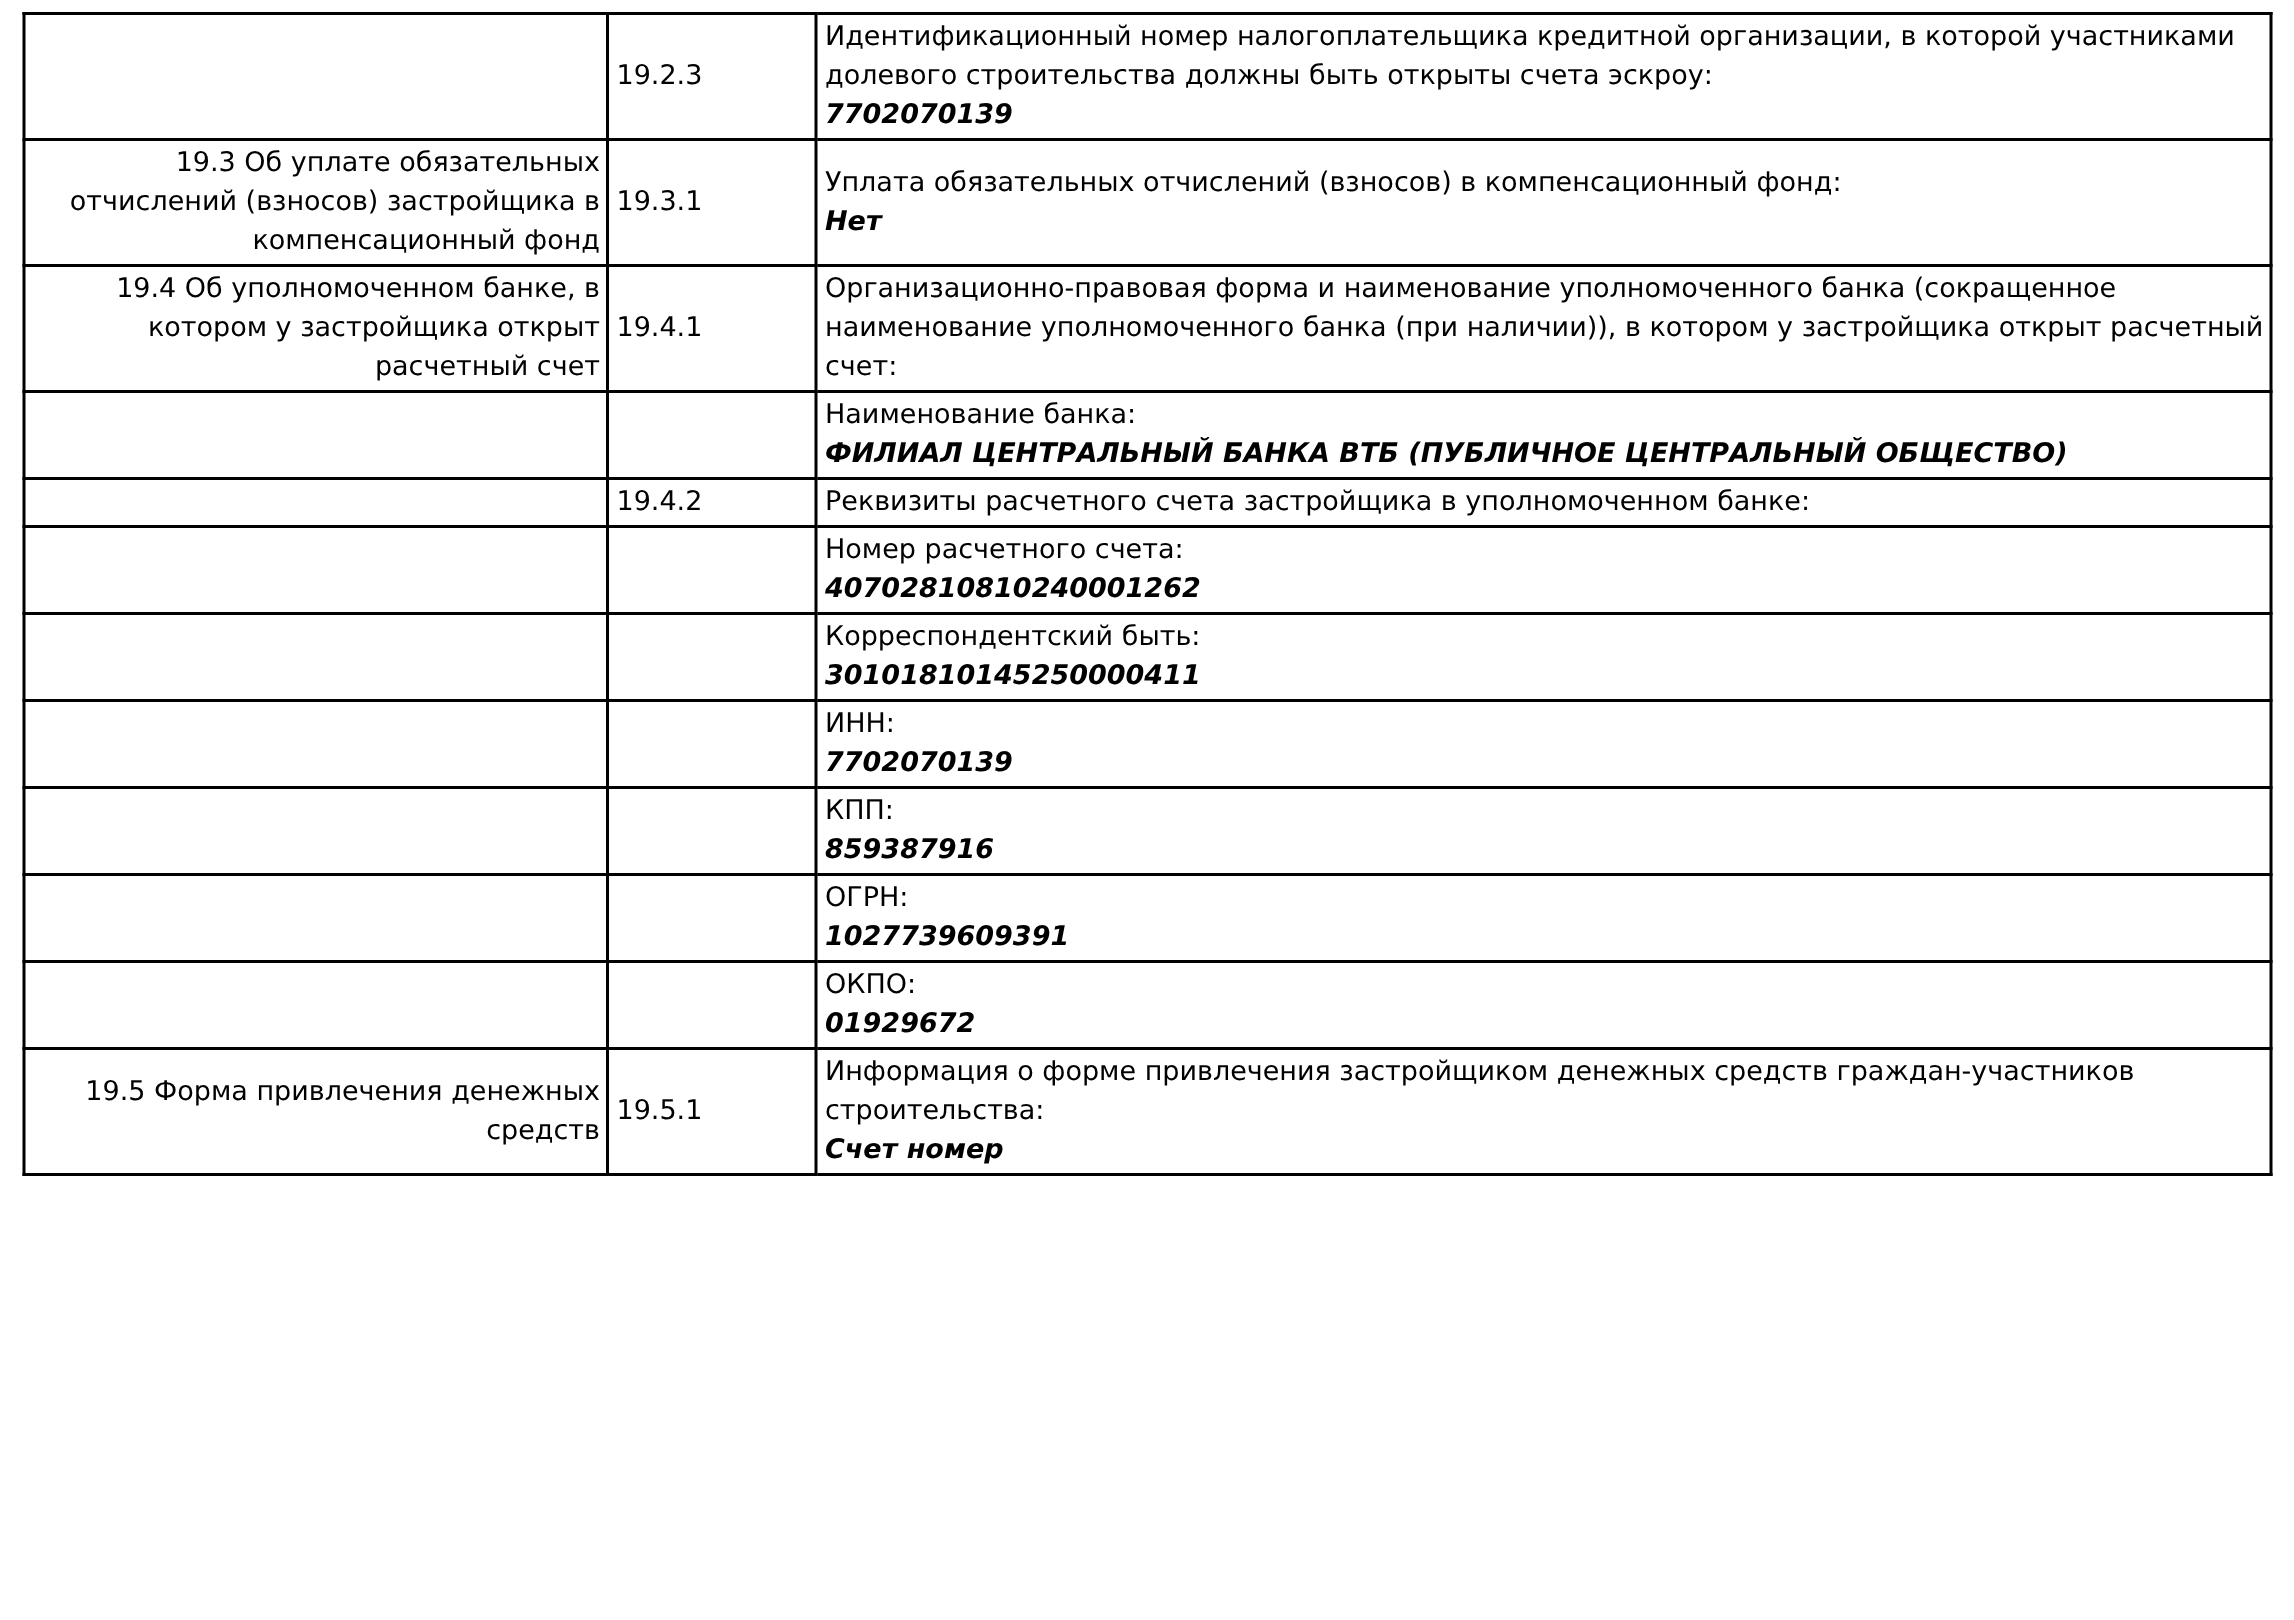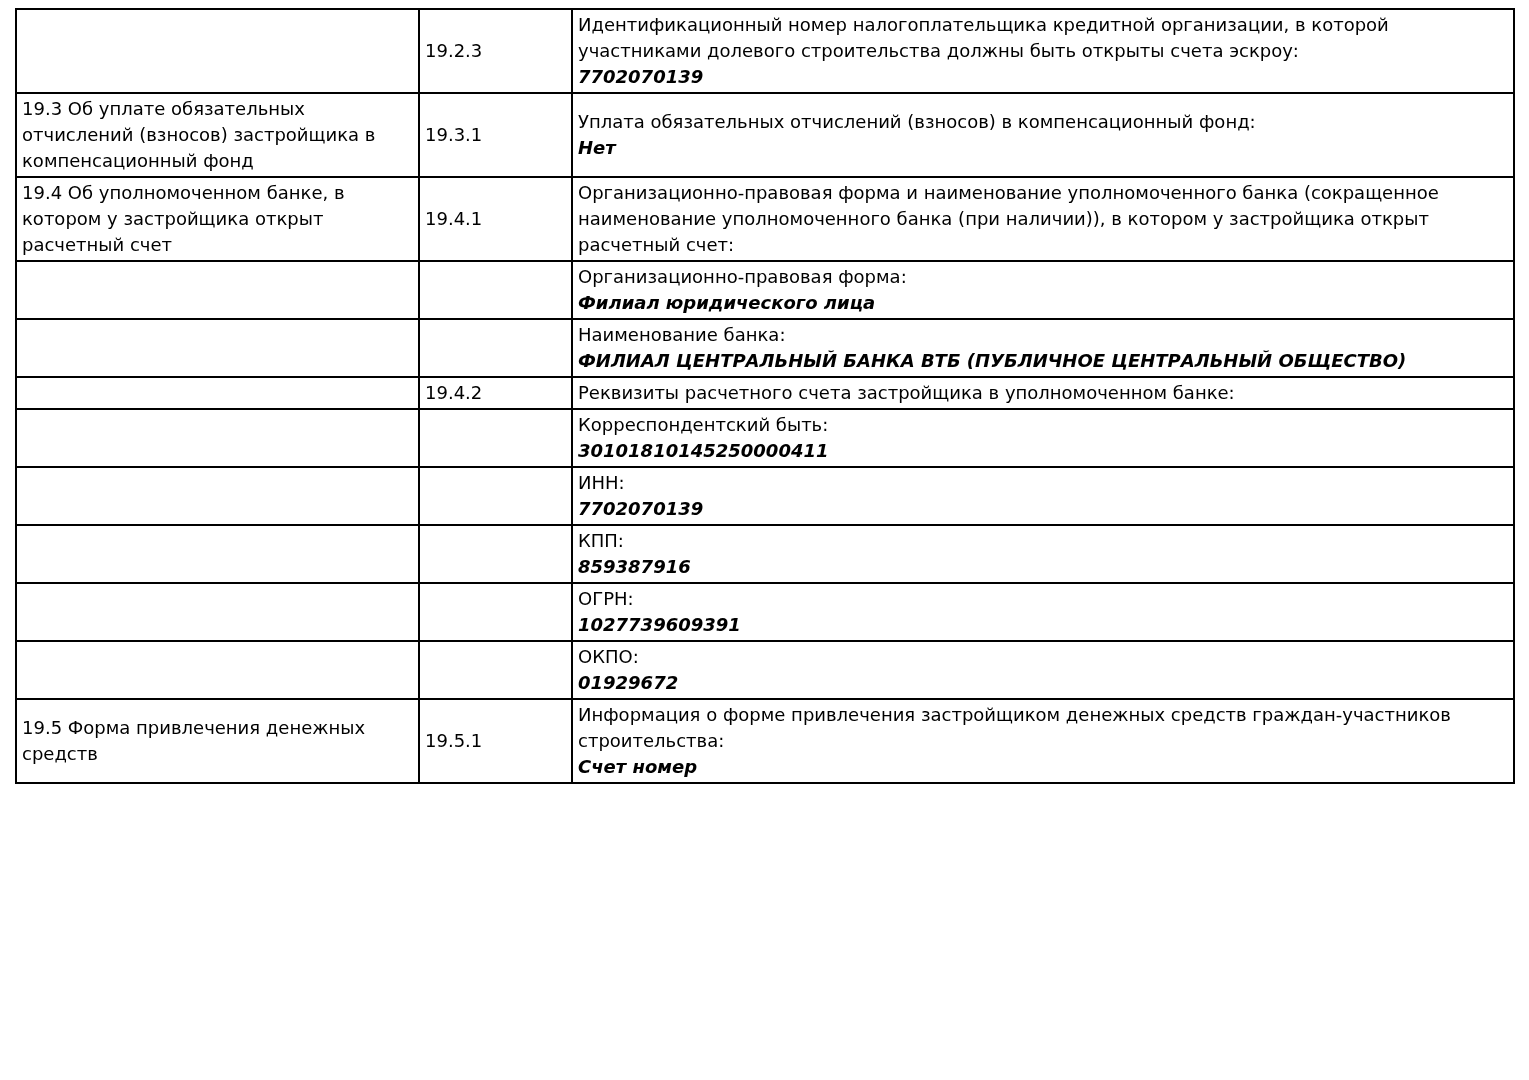--- a/index.html
+++ b/index.html
@@ -19,25 +19,25 @@
   }
   table.decl {
     border-collapse: collapse;
     width: 1500px;
     table-layout: fixed;
     font-size: 18px;
     line-height: 26px;
   }
   table.decl td {
     border: 2px solid #000000;
-    padding: 2px 18px 2px 5px;
+    padding: 2px 4px 2px 5px;
     vertical-align: middle;
     word-wrap: break-word;
   }
-  td.col-section { width: 378px; }
+  td.col-section { width: 378px; text-align: right; }
   td.col-code   { width: 128px; }
   td.col-content { }
   .line { white-space: normal; }
   .line.bold { font-weight: 700; font-style: italic; }
 </style>
 </head>
 <body>
 
 <div class="page">
   <table class="decl">
@@ -62,37 +62,37 @@
           <td class="col-section">19.4 Об уполномоченном банке, в котором у застройщика открыт расчетный счет</td>
           <td class="col-code">19.4.1</td>
           <td class="col-content">
             <div class="line">Организационно-правовая форма и наименование уполномоченного банка (сокращенное наименование уполномоченного банка (при наличии)), в котором у застройщика открыт расчетный счет:</div>
           </td>
         </tr>
         <tr>
           <td class="col-section"></td>
           <td class="col-code"></td>
           <td class="col-content">
-            <div class="line">Организационно-правовая форма:</div>
-            <div class="line bold">Филиал юридического лица</div>
-          </td>
-        </tr>
-        <tr>
-          <td class="col-section"></td>
-          <td class="col-code"></td>
-          <td class="col-content">
             <div class="line">Наименование банка:</div>
             <div class="line bold">ФИЛИАЛ ЦЕНТРАЛЬНЫЙ БАНКА ВТБ (ПУБЛИЧНОЕ ЦЕНТРАЛЬНЫЙ ОБЩЕСТВО)</div>
           </td>
         </tr>
         <tr>
           <td class="col-section"></td>
           <td class="col-code">19.4.2</td>
           <td class="col-content">
             <div class="line">Реквизиты расчетного счета застройщика в уполномоченном банке:</div>
+          </td>
+        </tr>
+        <tr>
+          <td class="col-section"></td>
+          <td class="col-code"></td>
+          <td class="col-content">
+            <div class="line">Номер расчетного счета:</div>
+            <div class="line bold">40702810810240001262</div>
           </td>
         </tr>
         <tr>
           <td class="col-section"></td>
           <td class="col-code"></td>
           <td class="col-content">
             <div class="line">Корреспондентский быть:</div>
             <div class="line bold">30101810145250000411</div>
           </td>
         </tr>

